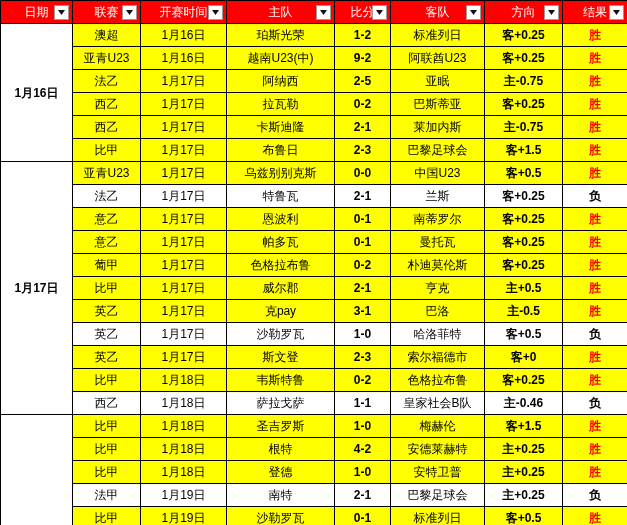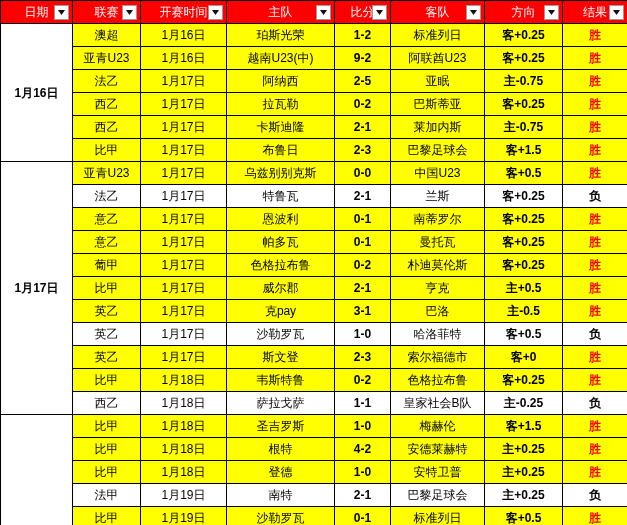--- a/index.html
+++ b/index.html
@@ -275,21 +275,21 @@
         <td class="team y">色格拉布鲁</td>
         <td class="dir y">客+0.25</td>
         <td class="res y win">胜</td>
       </tr>
       <tr>
         <td class="league w">西乙</td>
         <td class="time w">1月18日</td>
         <td class="team w">萨拉戈萨</td>
         <td class="score w">1-1</td>
         <td class="team w">皇家社会B队</td>
-        <td class="dir w">主-0.25</td>
+        <td class="dir w">主-0.46</td>
         <td class="res w lose">负</td>
       </tr>
       <tr>
         <td class="date" rowspan="7"></td>
         <td class="league y">比甲</td>
         <td class="time y">1月18日</td>
         <td class="team y">圣吉罗斯</td>
         <td class="score y">1-0</td>
         <td class="team y">梅赫伦</td>
         <td class="dir y">客+1.5</td>

